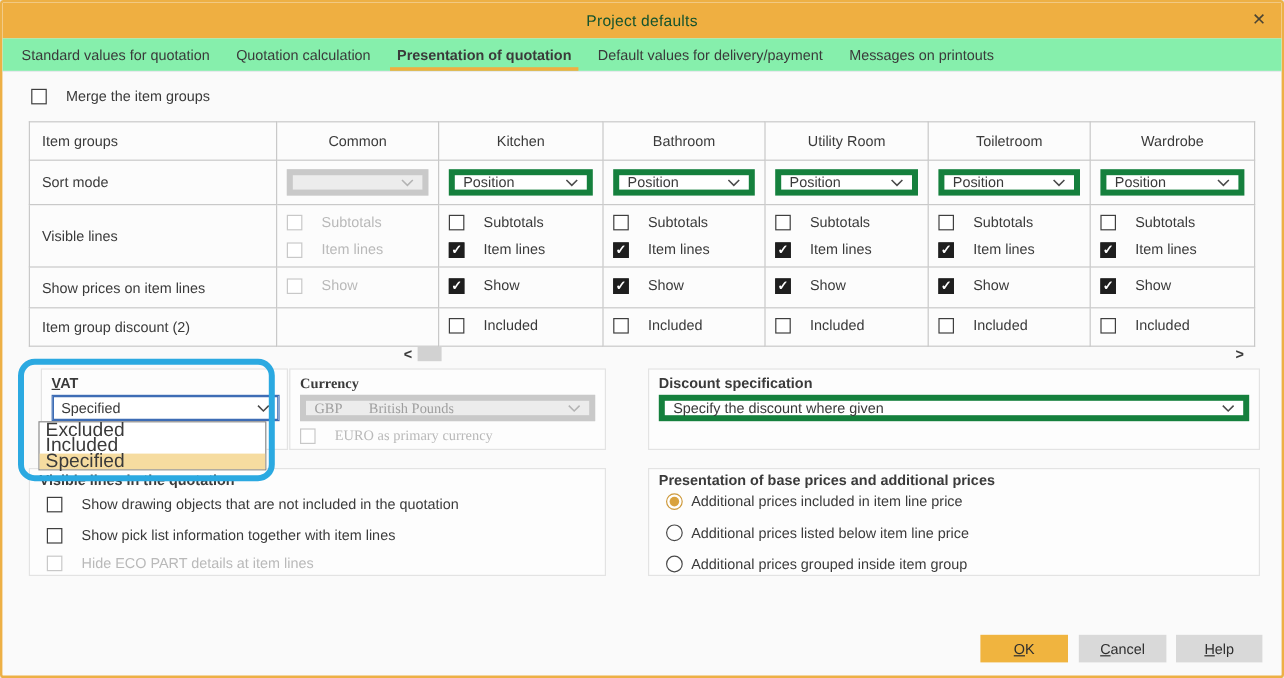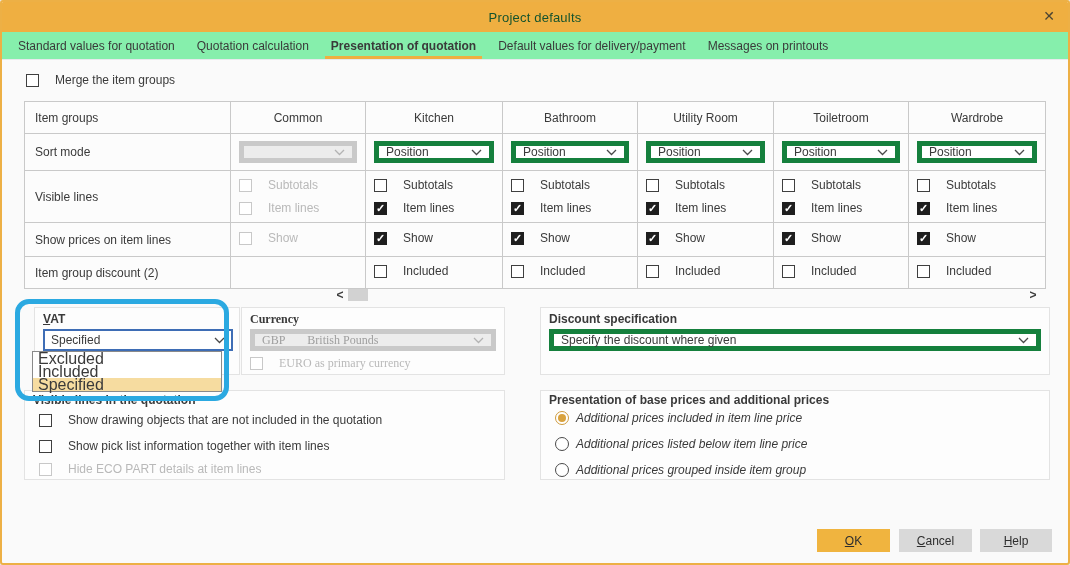--- a/index.html
+++ b/index.html
@@ -22,21 +22,21 @@
   .tab.active::after{content:"";position:absolute;left:5px;right:5px;bottom:0;height:3px;background:#EFAF41;}
   
   .cb{display:inline-flex;align-items:center;gap:16px;cursor:pointer;}
   .cb .box{width:13px;height:13px;border:1px solid #3f3f3f;background:#fff;position:relative;flex:none;}
   .cb.checked .box{background:#1e1e1e;border-color:#1e1e1e;}
   .cb.checked .box::after{content:"✓";position:absolute;left:1px;top:-1px;color:#fff;font-size:11px;font-weight:bold;}
   .cb.disabled{cursor:default;}
   .cb.disabled .box{border-color:#c8c8c8;}
   .cb.disabled .lbl{color:#b9b9b9;}
   
-  .radio{display:inline-flex;align-items:flex-end;gap:7px;cursor:pointer;font-style:italic;}
+  .radio{display:inline-flex;align-items:flex-end;gap:7px;cursor:pointer;}
   .radio .dot{width:14px;height:14px;border:1px solid #4a4a4a;border-radius:50%;background:#fff;position:relative;flex:none;}
   .radio.selected .dot{border-color:#CE9A3C;}
   .radio.selected .dot::after{content:"";position:absolute;left:2px;top:2px;right:2px;bottom:2px;border-radius:50%;background:#D9A23E;}
   
   .dd{height:22px;background:#fff;border:5px solid #15803d;display:flex;align-items:center;
     justify-content:space-between;padding:0 7px;cursor:pointer;}
   .dd .val{white-space:nowrap;overflow:hidden;}
   .dd svg path{stroke:#4a4a4a;fill:none;stroke-width:1.3;}
   .dd.disabled{background:#ececec;border-color:#c9c9c9;cursor:default;}
   .dd.disabled svg path{stroke:#b3b3b3;}

